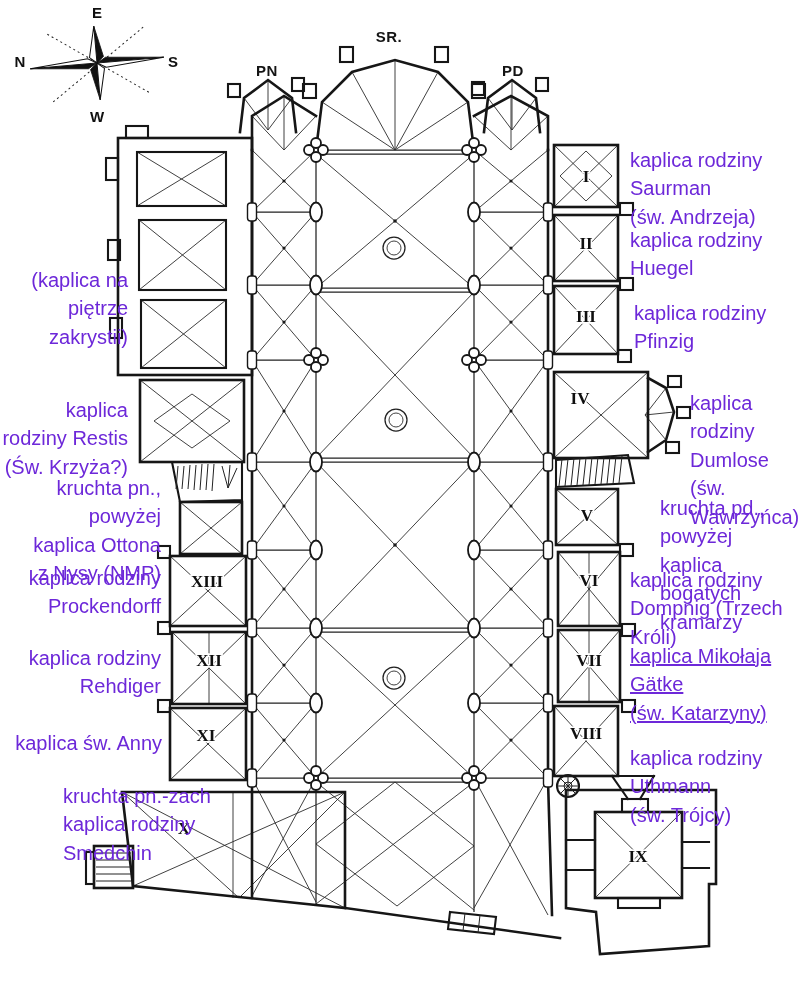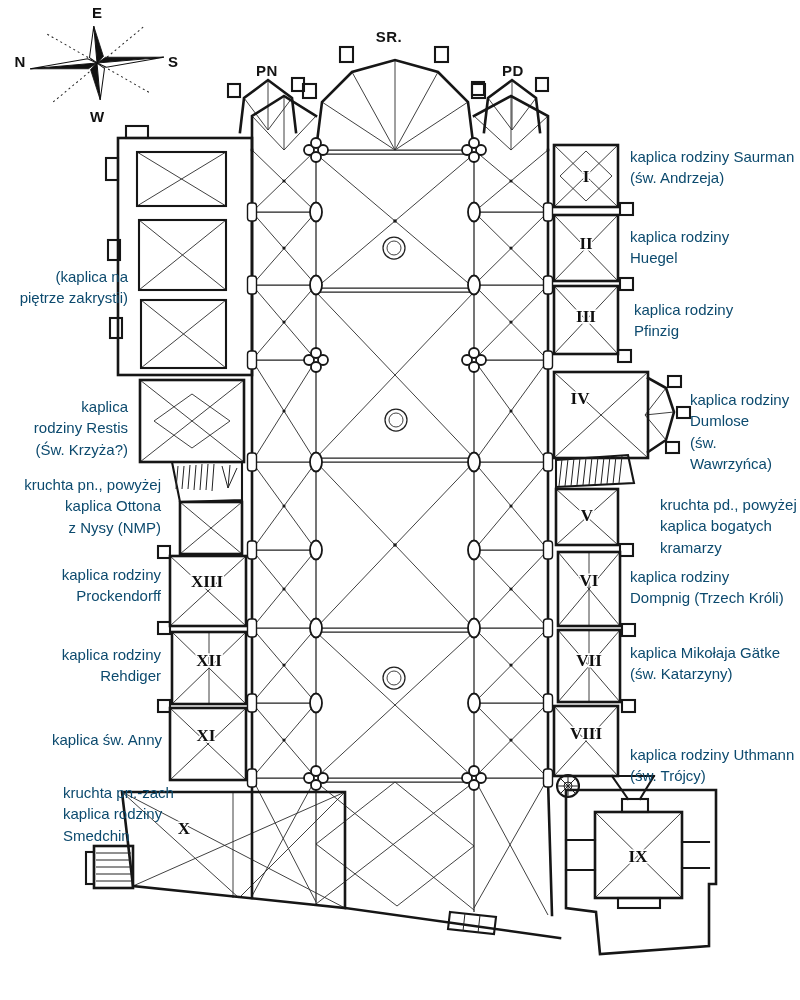--- a/index.html
+++ b/index.html
@@ -2,21 +2,21 @@
 <html><head>
 <meta charset="utf-8">
 <style>
   html,body{margin:0;padding:0;}
   body{
     width:800px;height:1000px;position:relative;background:#ffffff;
     font-family:"Liberation Sans",sans-serif;overflow:hidden;
   }
   #plan-svg{position:absolute;left:0;top:0;}
   .lbl{
-    position:absolute;font-size:15px;line-height:1.42;color:#0c4a6e;
+    position:absolute;font-size:20px;line-height:1.42;color:#6d28d9;
     white-space:pre-line;
   }
   .lbl.r{text-align:right;}
   
   .w   {stroke:#161616;stroke-width:2.6;fill:none;stroke-linejoin:miter;stroke-linecap:square;}
   .w2  {stroke:#161616;stroke-width:2.1;fill:none;stroke-linejoin:miter;stroke-linecap:square;}
   .t   {stroke:#2b2b2b;stroke-width:0.9;fill:none;}
   .t2  {stroke:#222222;stroke-width:1.25;fill:none;}
   .hat {stroke:#222222;stroke-width:1;fill:none;}
   .pil {fill:#ffffff;stroke:#161616;stroke-width:1.8;}
@@ -349,16 +349,16 @@
 Huegel</div>
 <div class="lbl" style="left:634px;top:299px;">kaplica rodziny
 Pfinzig</div>
 <div class="lbl" style="left:690px;top:389px;">kaplica rodziny
 Dumlose
 (św. Wawrzyńca)</div>
 <div class="lbl" style="left:660px;top:494px;">kruchta pd., powyżej
 kaplica bogatych kramarzy</div>
 <div class="lbl" style="left:630px;top:566px;">kaplica rodziny
 Dompnig (Trzech Króli)</div>
-<div class="lbl" style="left:630px;top:642px;">kaplica Mikołaja Gätke
+<div class="lbl" style="left:630px;top:642px;text-decoration:underline;">kaplica Mikołaja Gätke
 (św. Katarzyny)</div>
 <div class="lbl" style="left:630px;top:744px;">kaplica rodziny Uthmann
 (św. Trójcy)</div>
 
 </body></html>

